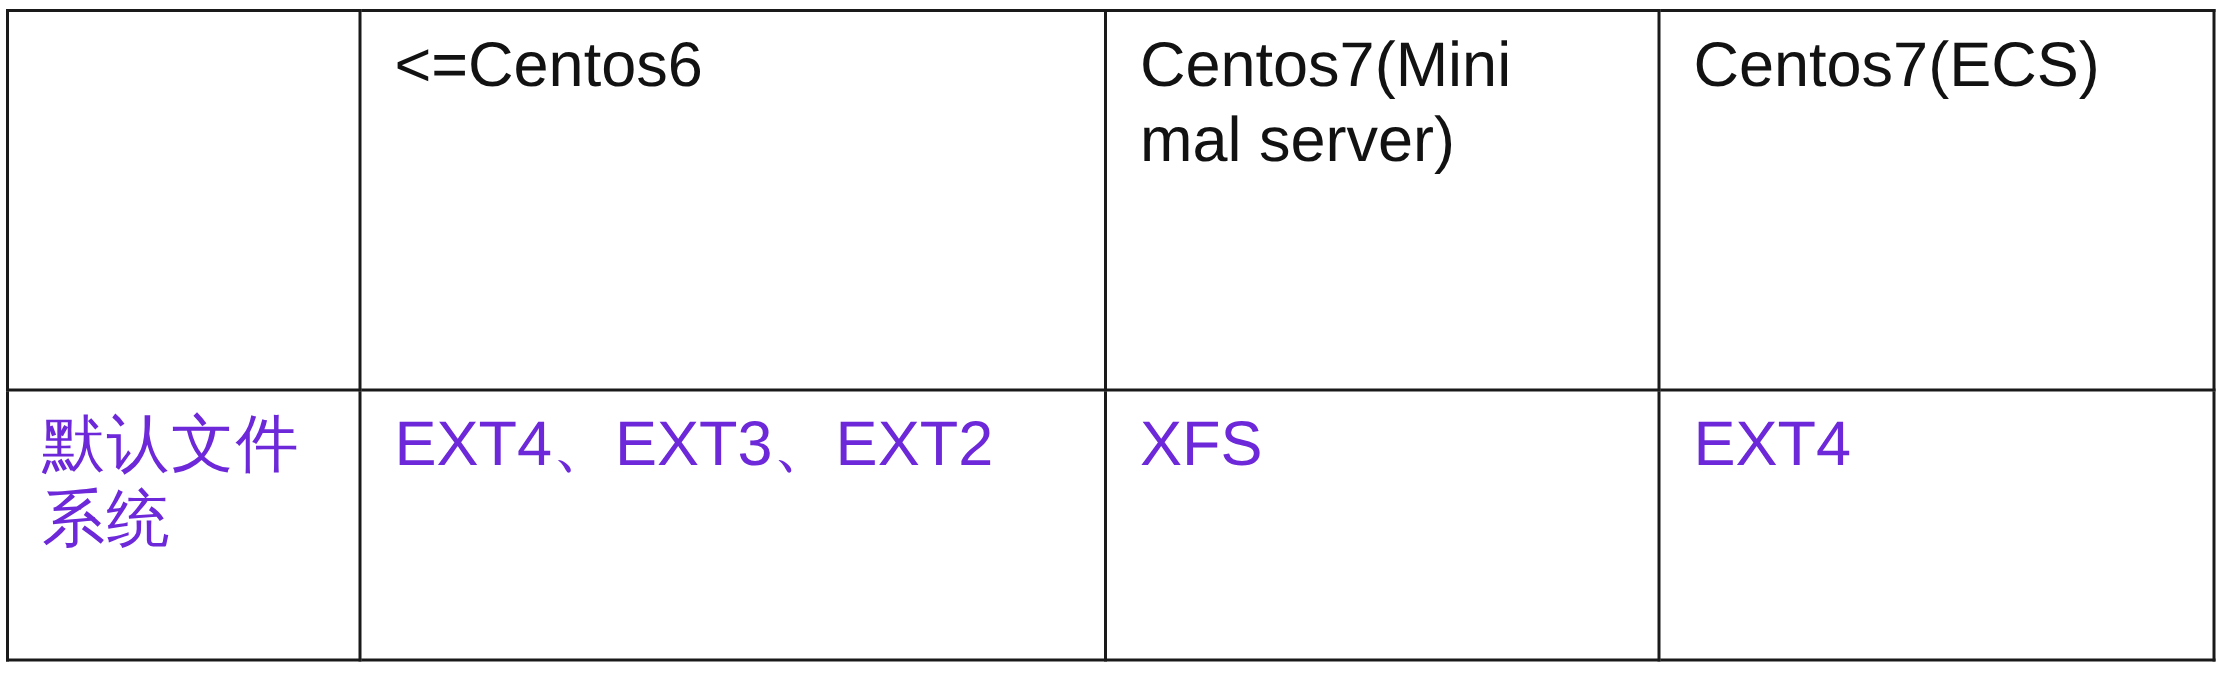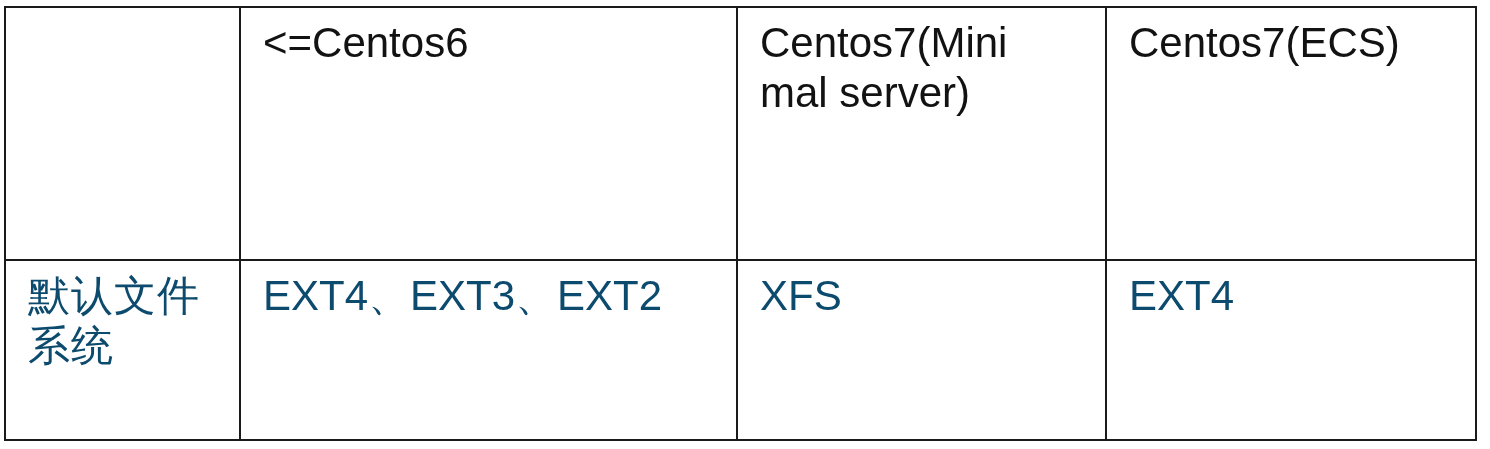--- a/index.html
+++ b/index.html
@@ -61,21 +61,21 @@
     letter-spacing: 0px;
     white-space: pre-line;
   }
 
   .head-text {
     color: #121212;
     font-weight: 400;
   }
 
   .body-text {
-    color: #0c4a6e;
+    color: #6d28d9;
     font-weight: 400;
   }
 
   .cell-text.cjk {
     font-family: "DejaVu Sans", "Liberation Sans", sans-serif;
     letter-spacing: 1px;
   }
 
   .empty-cell {
     display: block;

